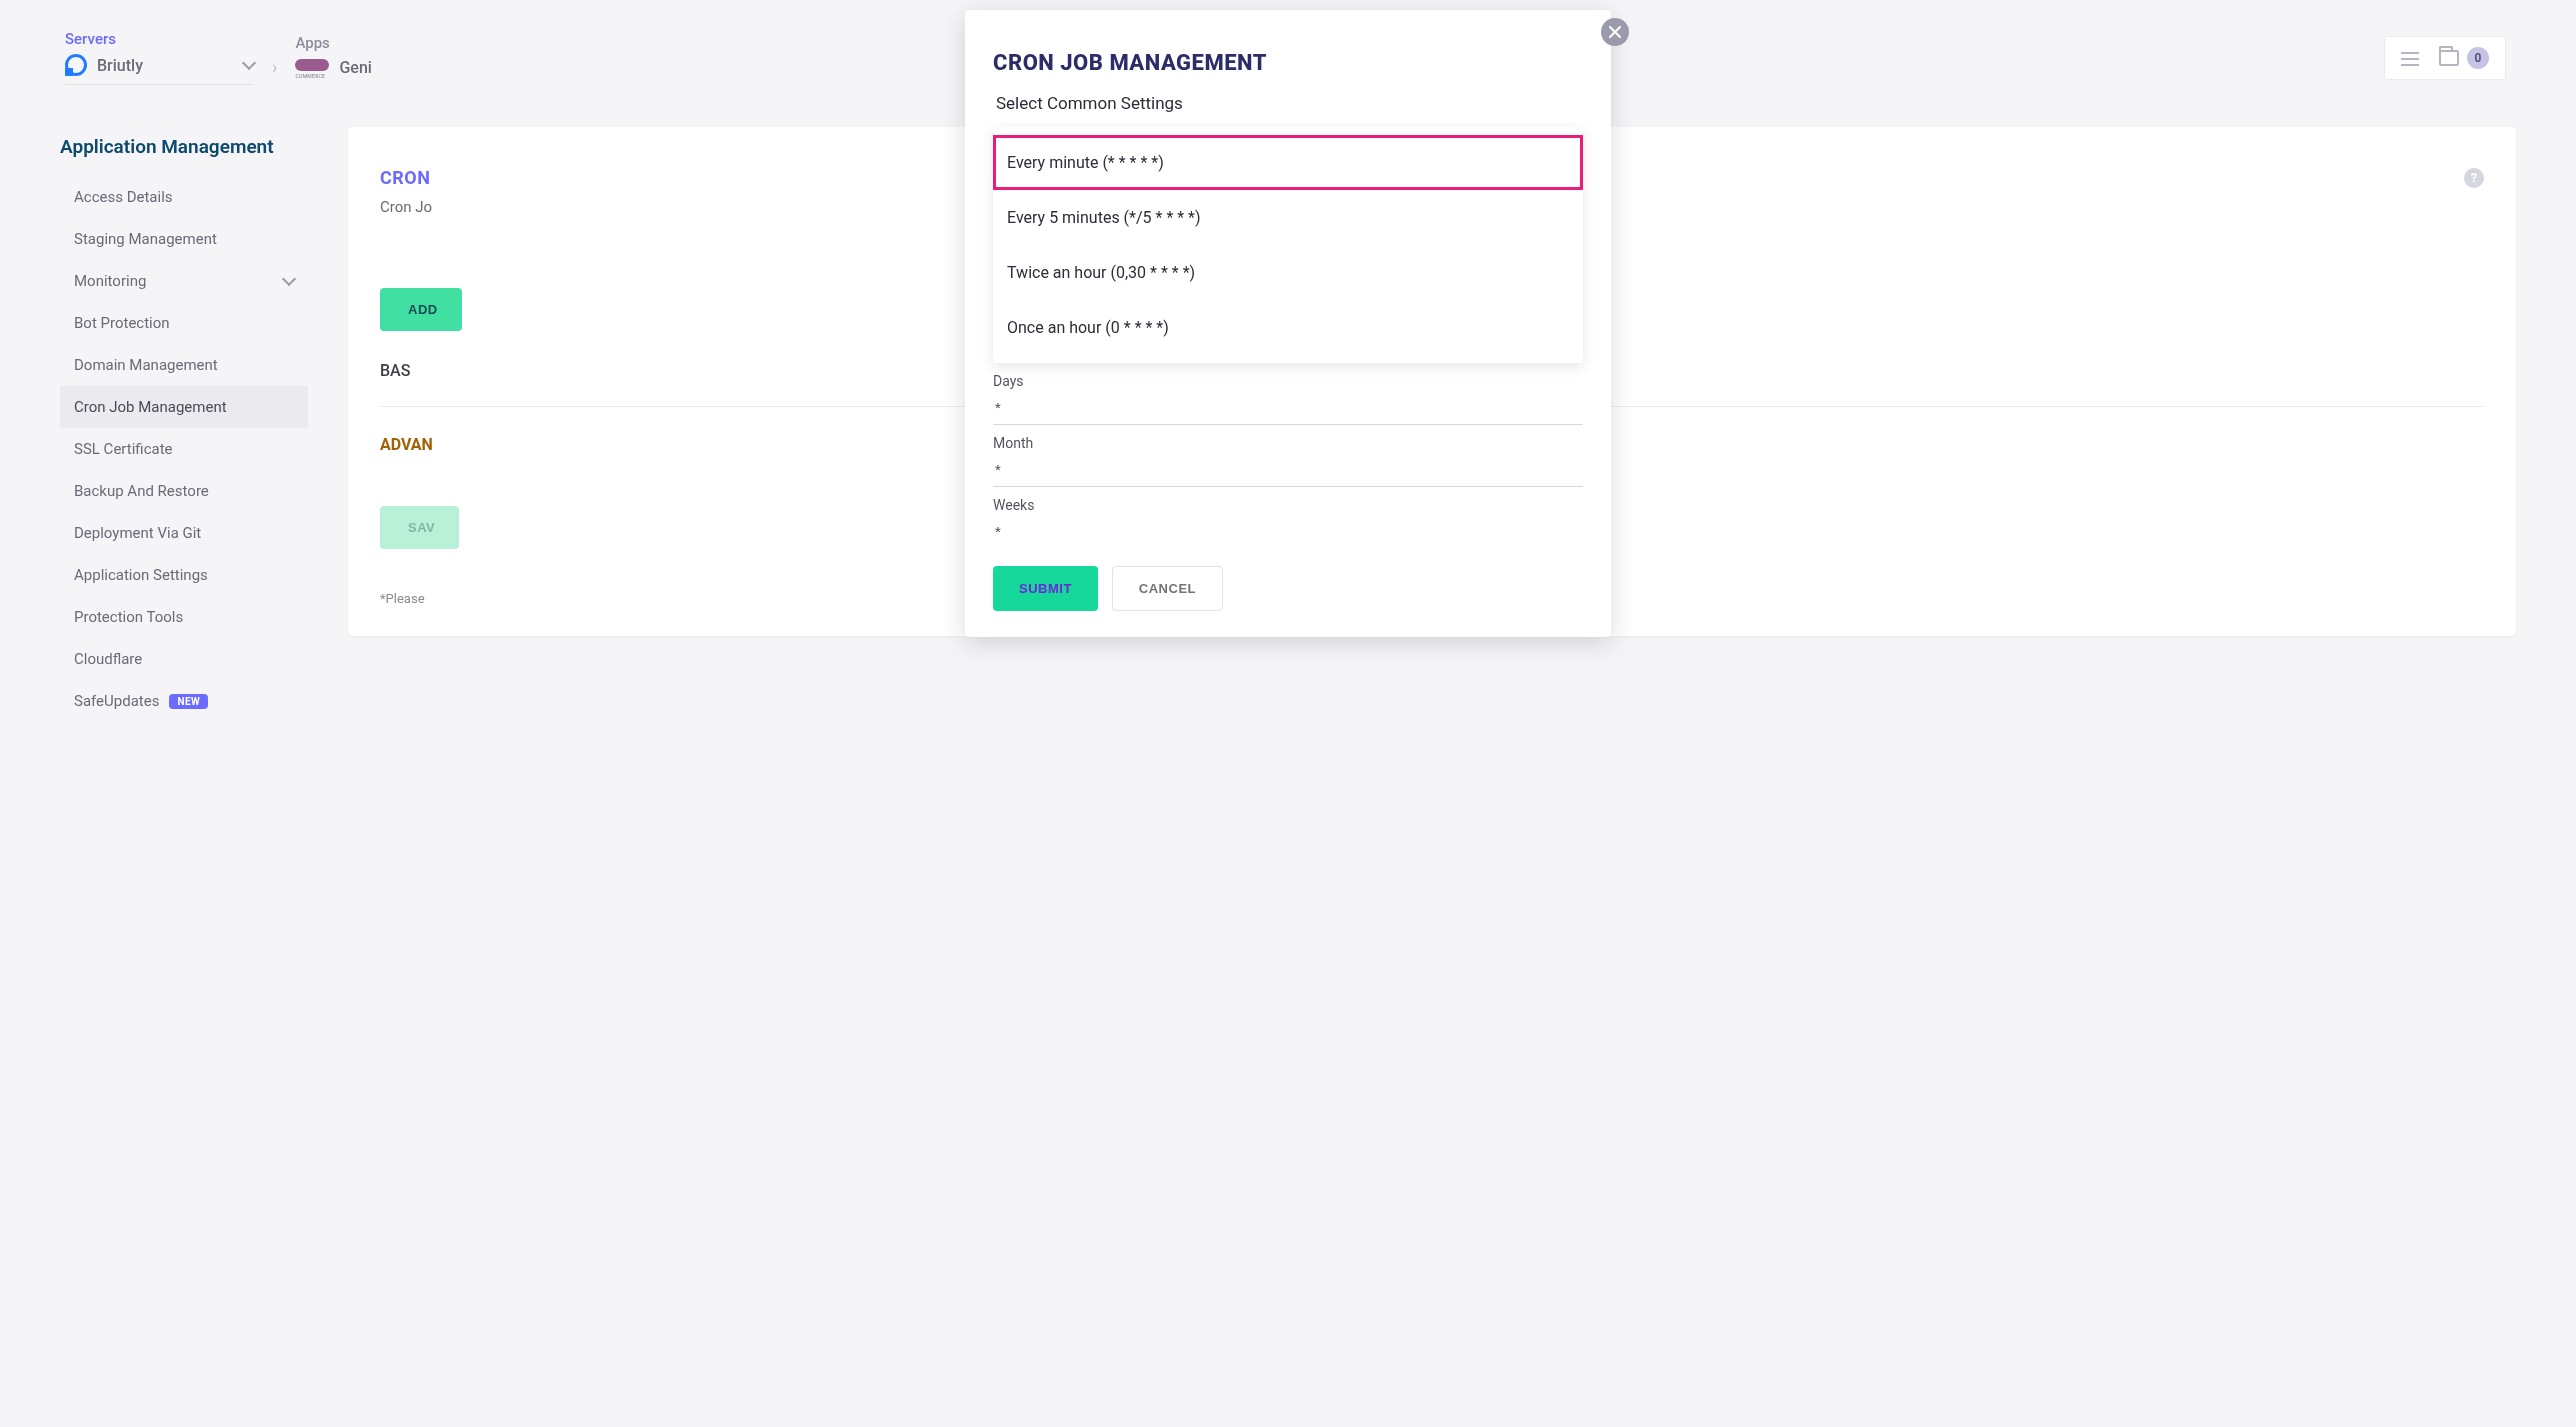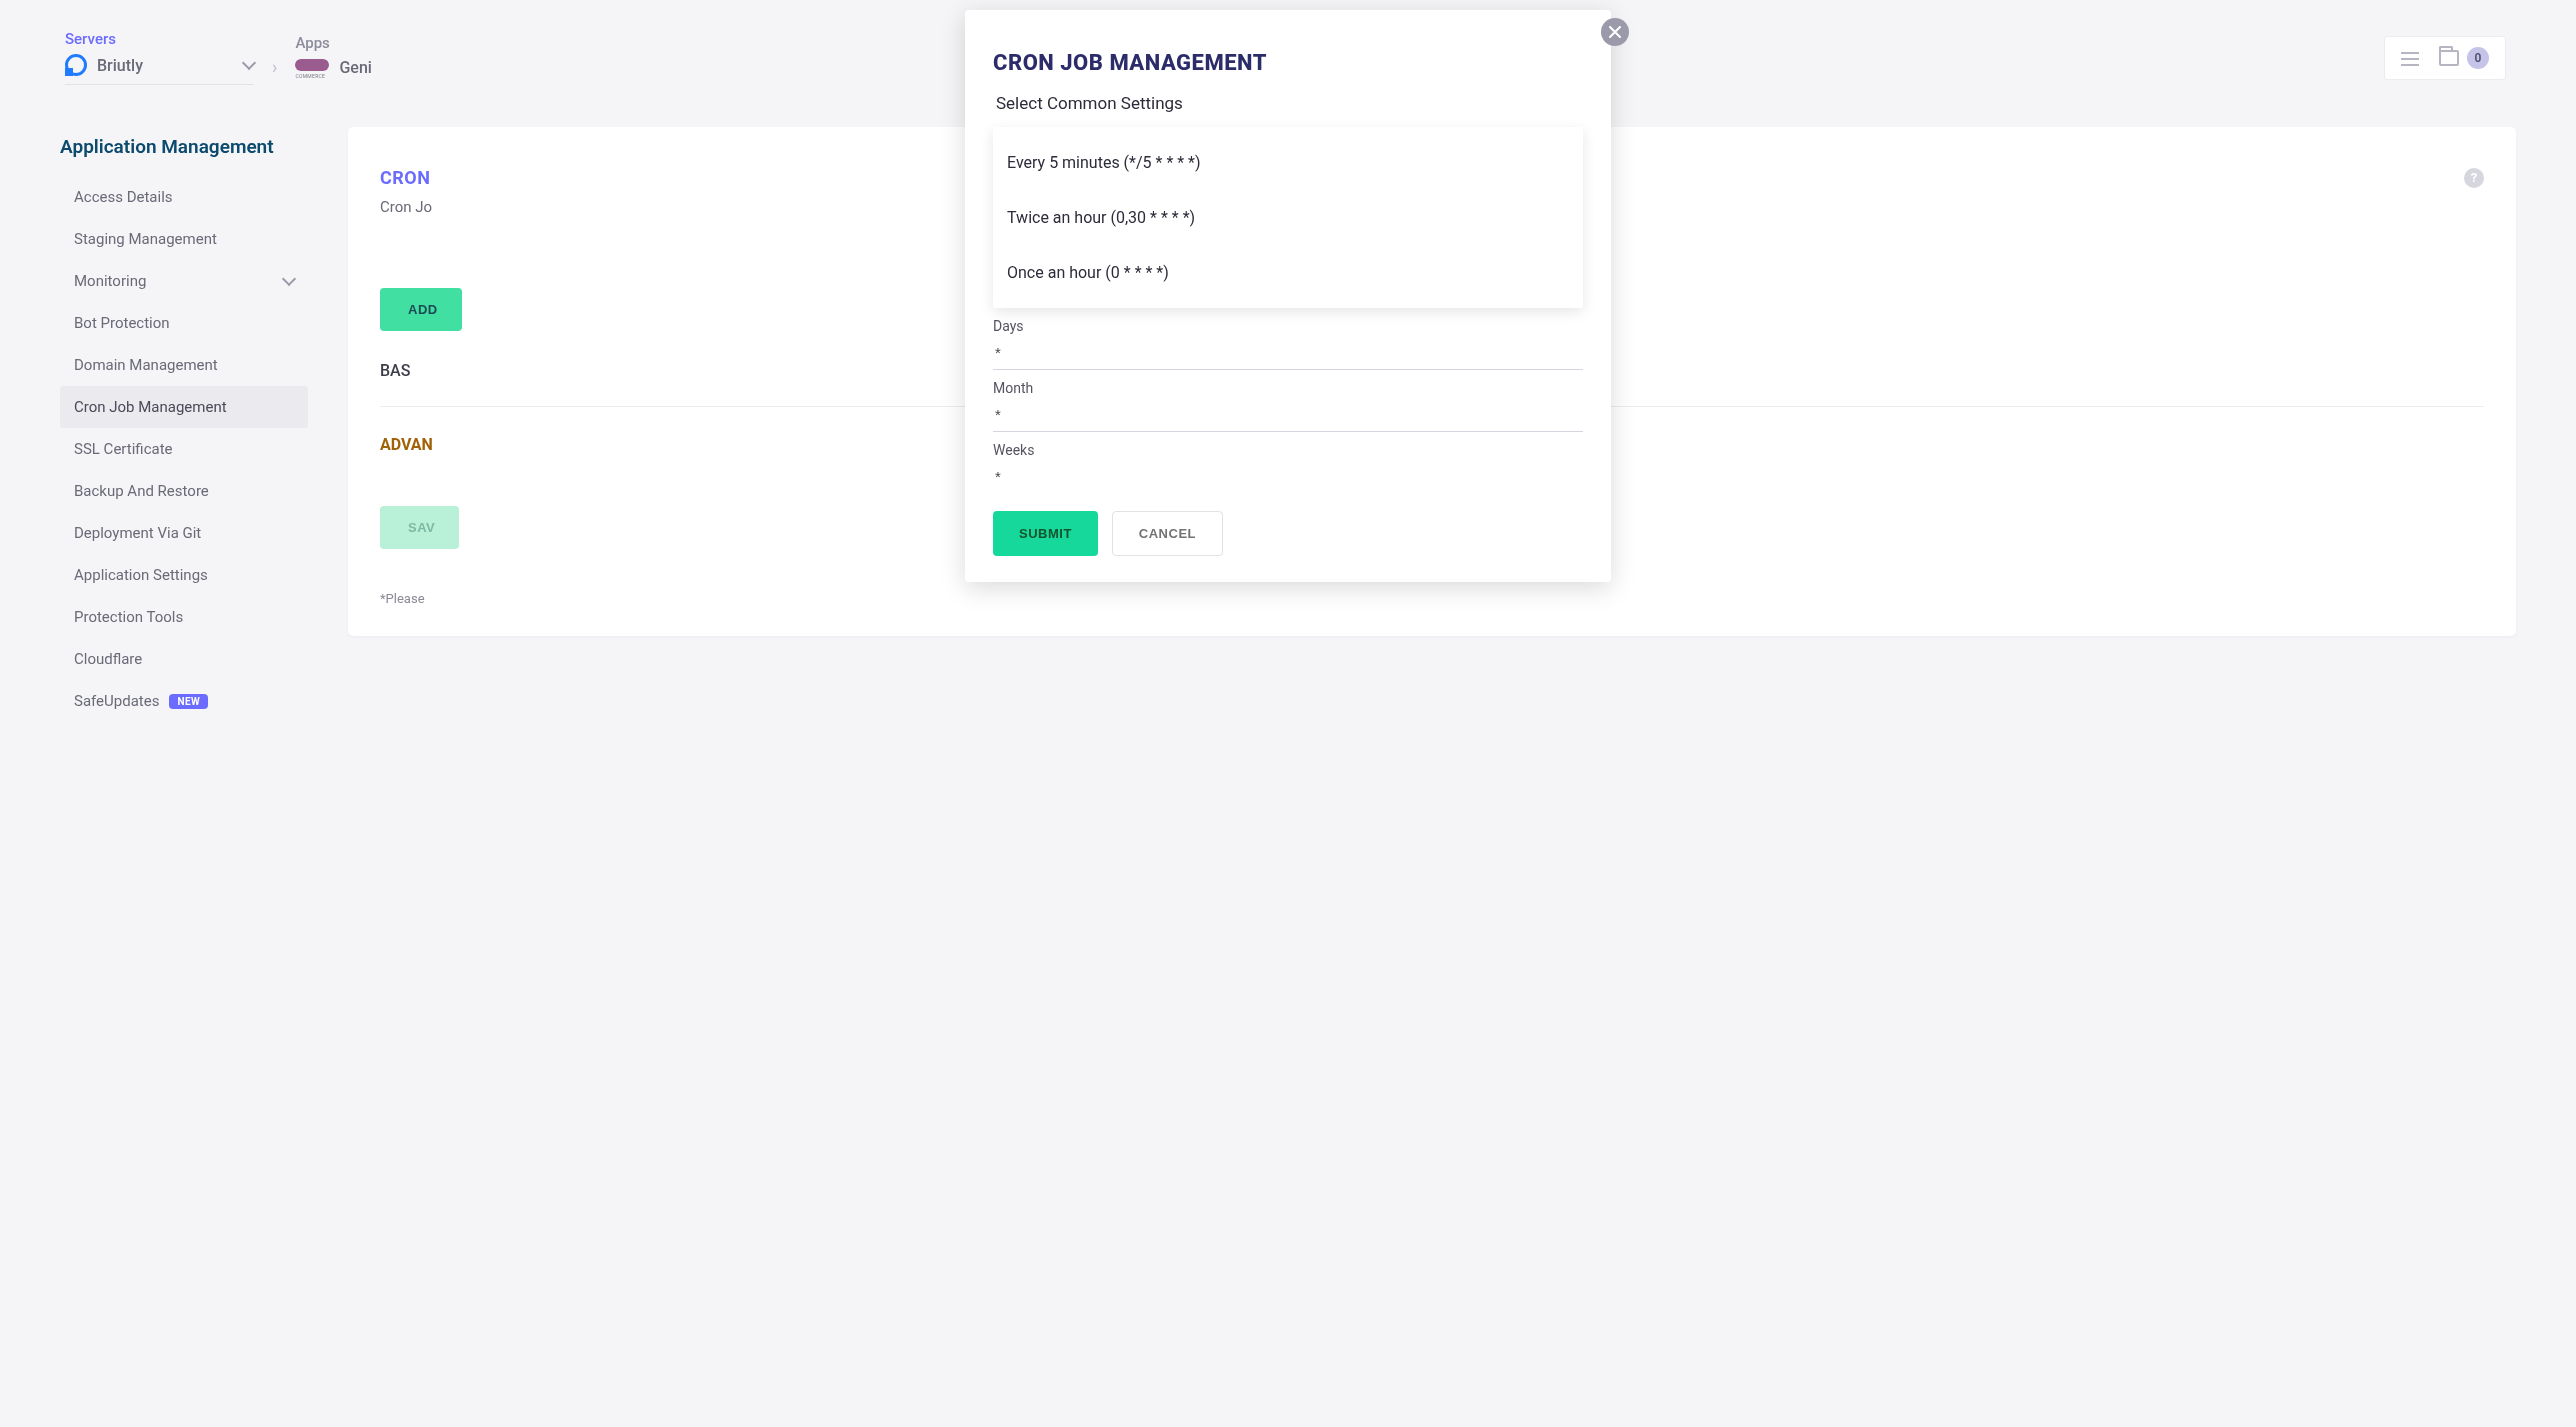--- a/index.html
+++ b/index.html
@@ -172,21 +172,21 @@
     .dd-item{ padding: 18px 14px; font-size:16px; color:#2c2c3a; cursor:pointer;}
     .dd-item.highlight{ outline:3px solid #ea1e7a; outline-offset:-3px; }
     .field{ margin-top:10px;}
     .field-label{ font-size:14px; color:#555562; }
     .field-input{
       width:100%; border:none; border-bottom:1px solid #d6d6de;
       padding:10px 2px 8px 2px; font-size:15px; color:#444; outline:none; background:transparent;
     }
     .modal-actions{ display:flex; gap:14px; margin-top:18px;}
     .modal-actions .btn{ padding:14px 26px;}
-    .btn-submit{ background:#16d89a; color:#14532d;}
+    .btn-submit{ background:#16d89a; color:#6d28d9;}
   </style>
 </head>
 <body>
 
 <div class="page">
   <div class="topbar">
     <div class="breadcrumb">
       <div class="crumb-col">
         <div class="crumb-label">Servers</div>
         <div class="crumb-value-row">
@@ -290,20 +290,21 @@
   <div class="close-btn">
     <svg viewBox="0 0 12 12">
         <path d="M1 1 L11 11 M11 1 L1 11" stroke="#fff" stroke-width="2" stroke-linecap="round"></path>
       </svg>
   </div>
   <div class="modal-title">CRON JOB MANAGEMENT</div>
 
   <div class="select-block">
     <div class="select-label">Select Common Settings</div>
     <div class="dropdown">
+      <div class="dd-item highlight">Every minute (* * * * *)</div>
       <div class="dd-item">Every 5 minutes (*/5 * * * *)</div>
       <div class="dd-item">Twice an hour (0,30 * * * *)</div>
       <div class="dd-item">Once an hour (0 * * * *)</div>
     </div>
   </div>
 
   <div class="field">
     <div class="field-label">Days</div>
     <input class="field-input" value="*" style="">
   </div>

